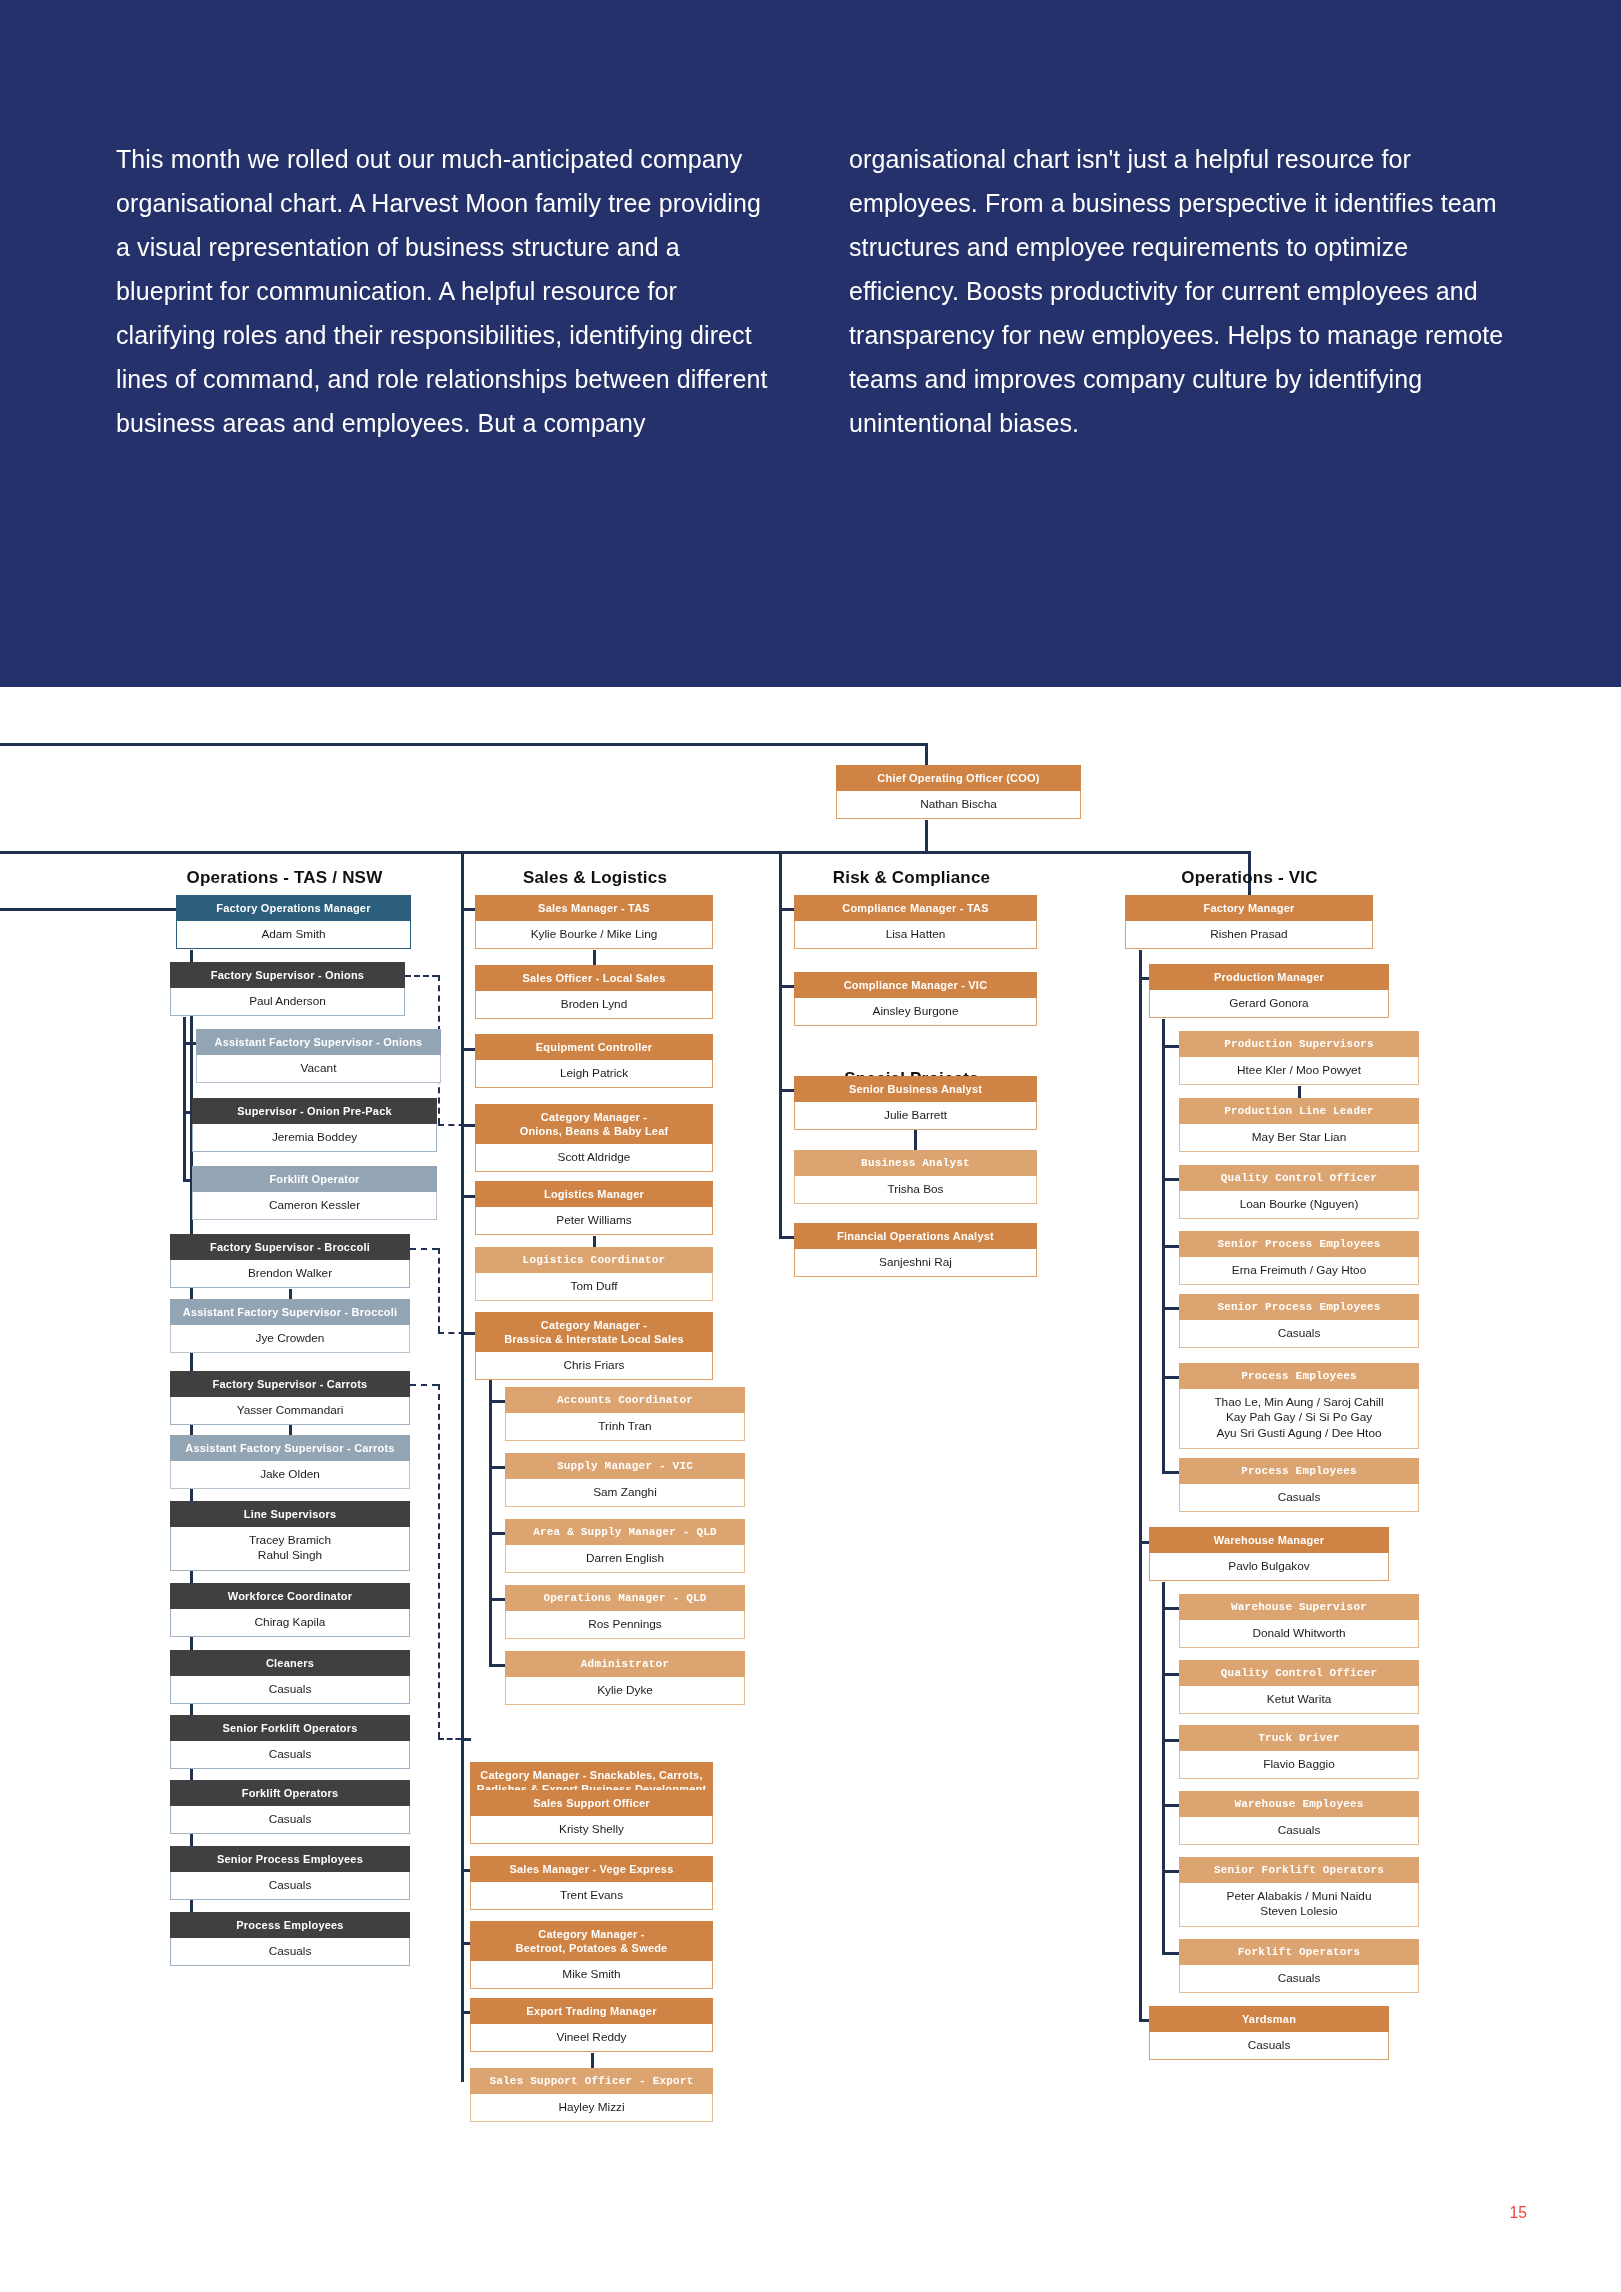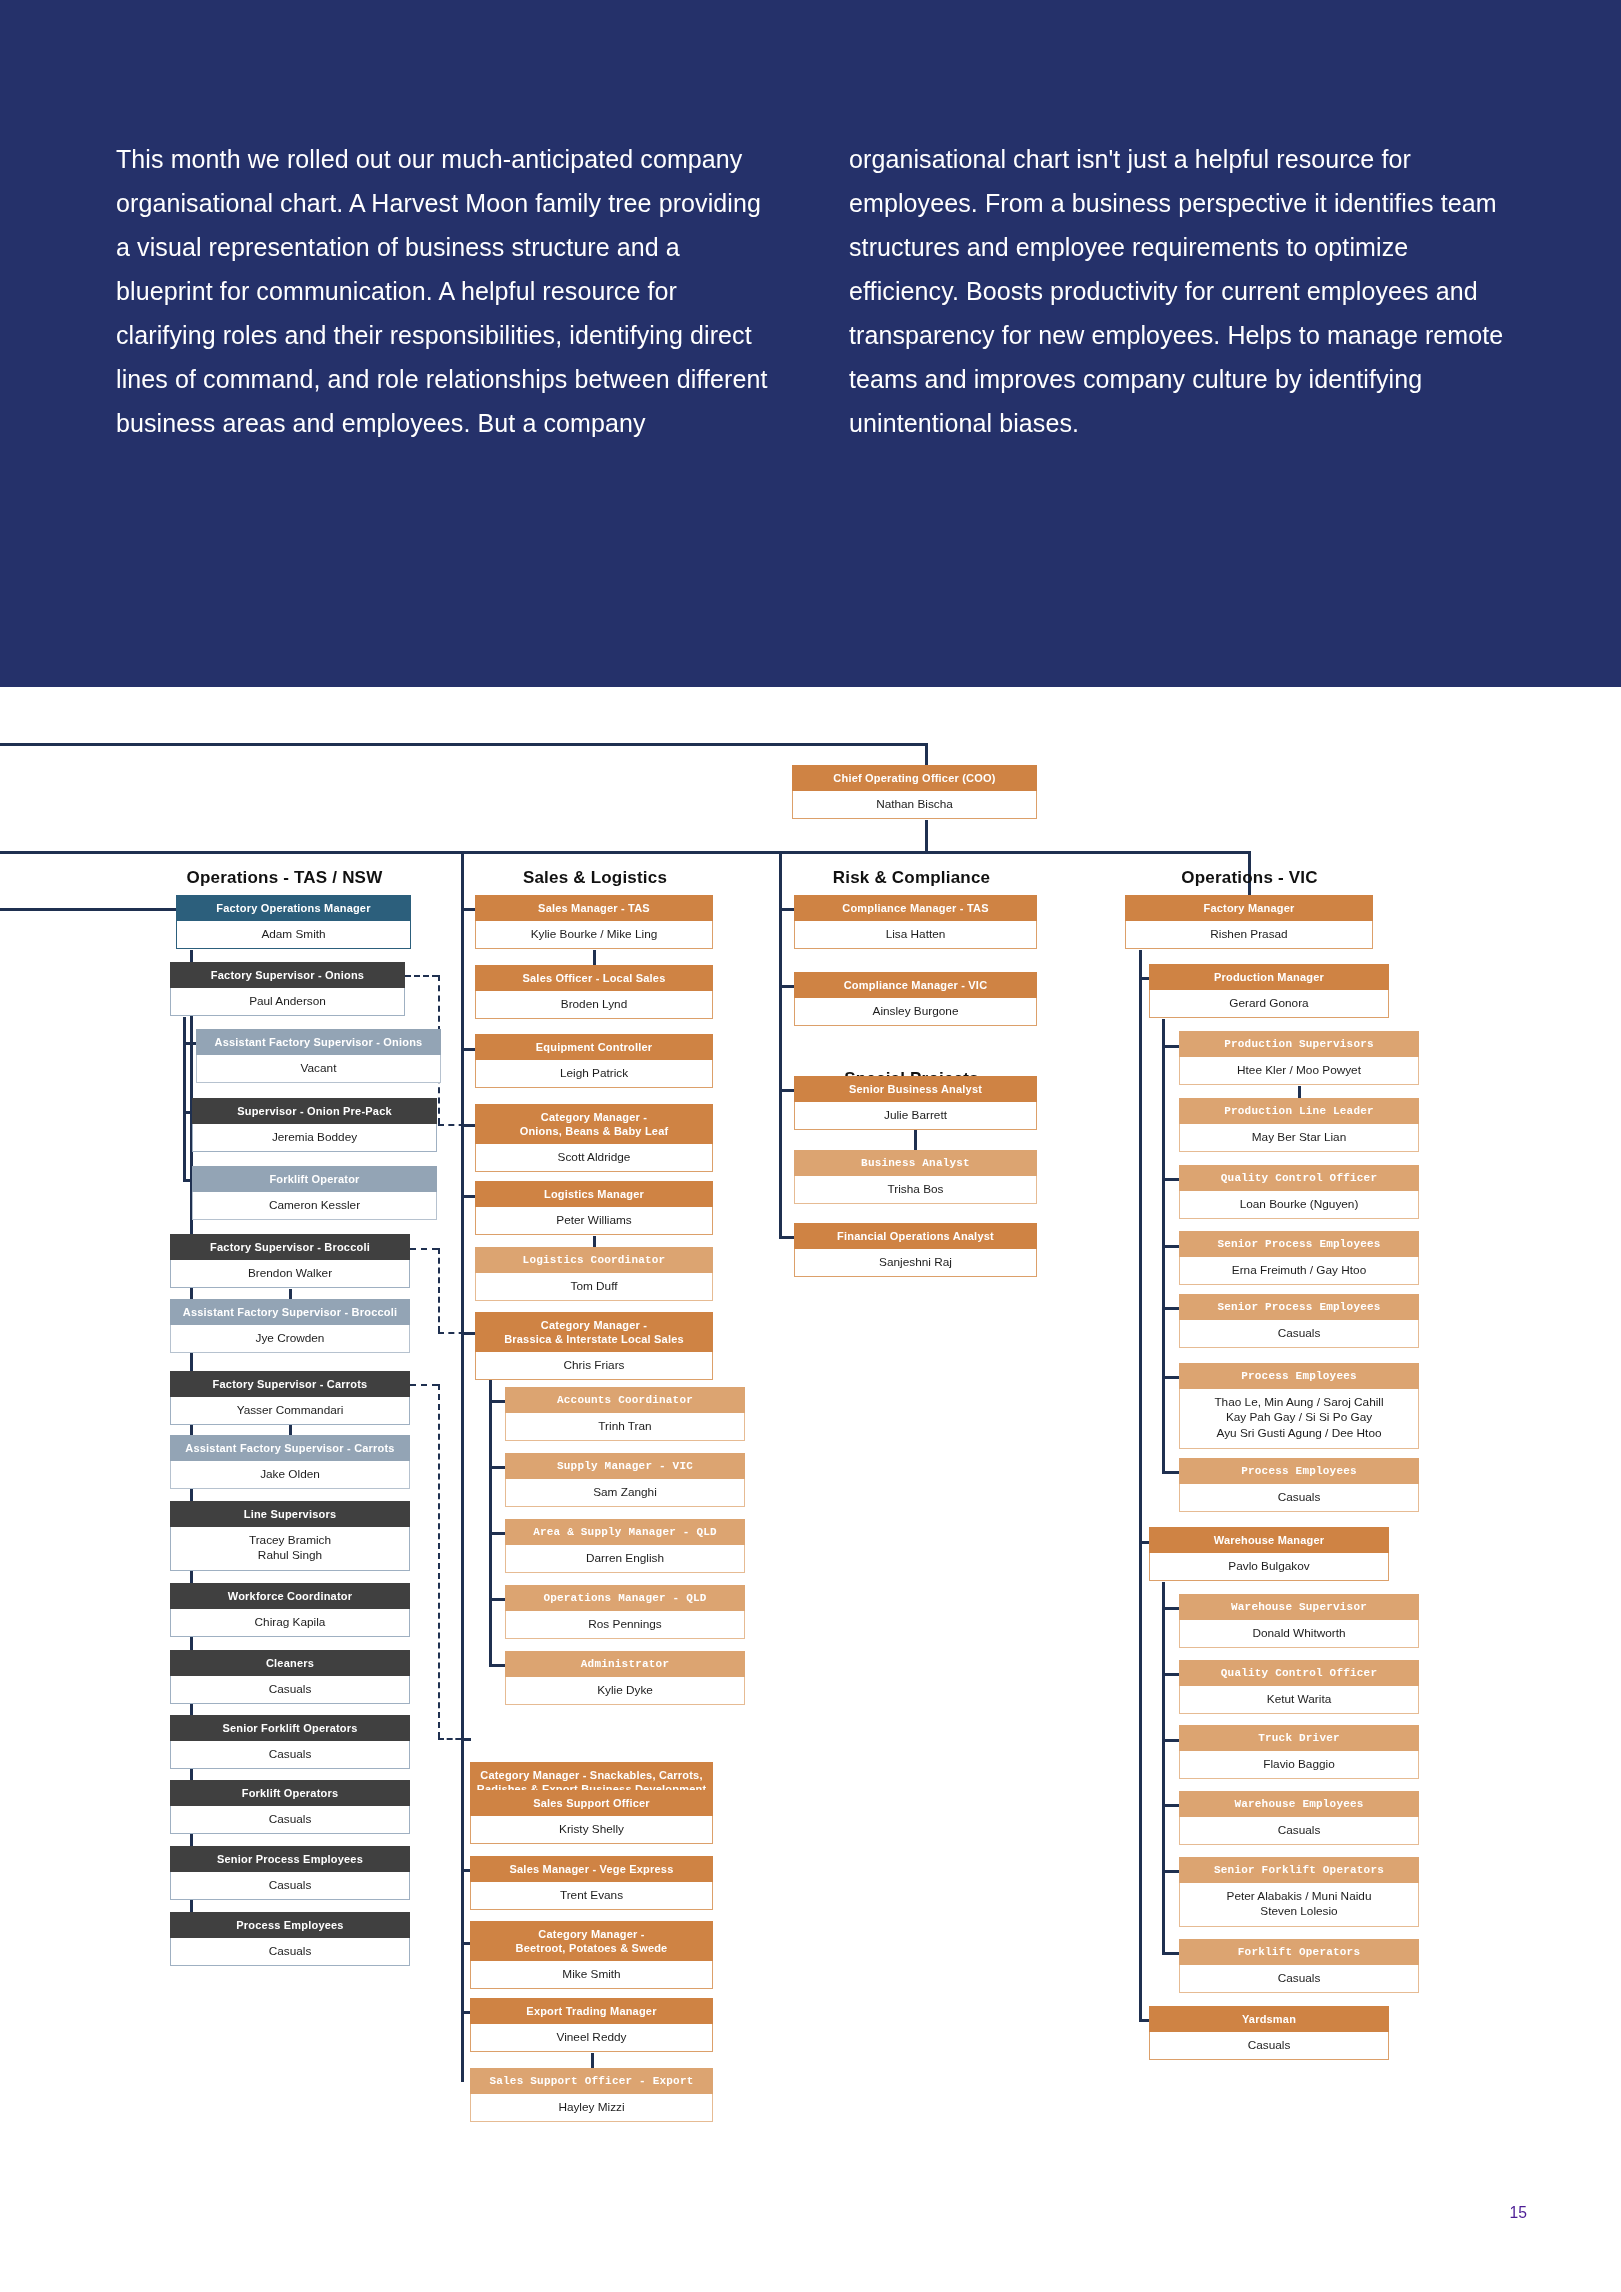--- a/index.html
+++ b/index.html
@@ -64,21 +64,21 @@
 
   
   .gtitle {
     position:absolute; font-size:17px; font-weight:bold;
     color:#111111; letter-spacing:0.2px; text-align:center;
   }
 
   
   #pageno {
     position:absolute; right:94px; bottom:71px;
-    font-size:15.7px; color:#4c1d95;
+    font-size:15.7px; color:#ef4444;
   }
 </style>
 </head>
 <body>
 
 <div id="hero">
   <div id="hero-cols">
     <div class="hero-col">
       <p>This month we rolled out our much-anticipated company organisational chart. A Harvest Moon family tree providing a visual representation of business structure and a blueprint for communication. A helpful resource for clarifying roles and their responsibilities, identifying direct lines of command, and role relationships between different business areas and employees. But a company</p>
     </div>
@@ -170,21 +170,21 @@
       <div class="dlnh" style="left: 438px; top: 1177px; width: 32px;"></div>
     </div>
   <div id="titles">
       <div class="gtitle" style="left: 172px; top: 307px; width: 225px;">Operations - TAS / NSW</div>
       <div class="gtitle" style="left: 475px; top: 307px; width: 240px;">Sales &amp; Logistics</div>
       <div class="gtitle" style="left: 789px; top: 307px; width: 245px;">Risk &amp; Compliance</div>
       <div class="gtitle" style="left: 789px; top: 476px; width: 245px; margin-top: 32px;">Special Projects</div>
       <div class="gtitle" style="left: 1127px; top: 307px; width: 245px;">Operations - VIC</div>
     </div>
   <div id="nodes">
-      <div class="node orange" style="left: 792px; top: 204px; width: 245px;">
+      <div class="node orange" style="left: 836px; top: 204px; width: 245px;">
         <div class="hd">Chief Operating Officer (COO)</div>
         <div class="bd">Nathan Bischa</div>
       </div>
       <div class="node teal" style="left: 176px; top: 334px; width: 235px;">
         <div class="hd">Factory Operations Manager</div>
         <div class="bd">Adam Smith</div>
       </div>
       <div class="node slate" style="left: 170px; top: 401px; width: 235px;">
         <div class="hd">Factory Supervisor - Onions</div>
         <div class="bd">Paul Anderson</div>

